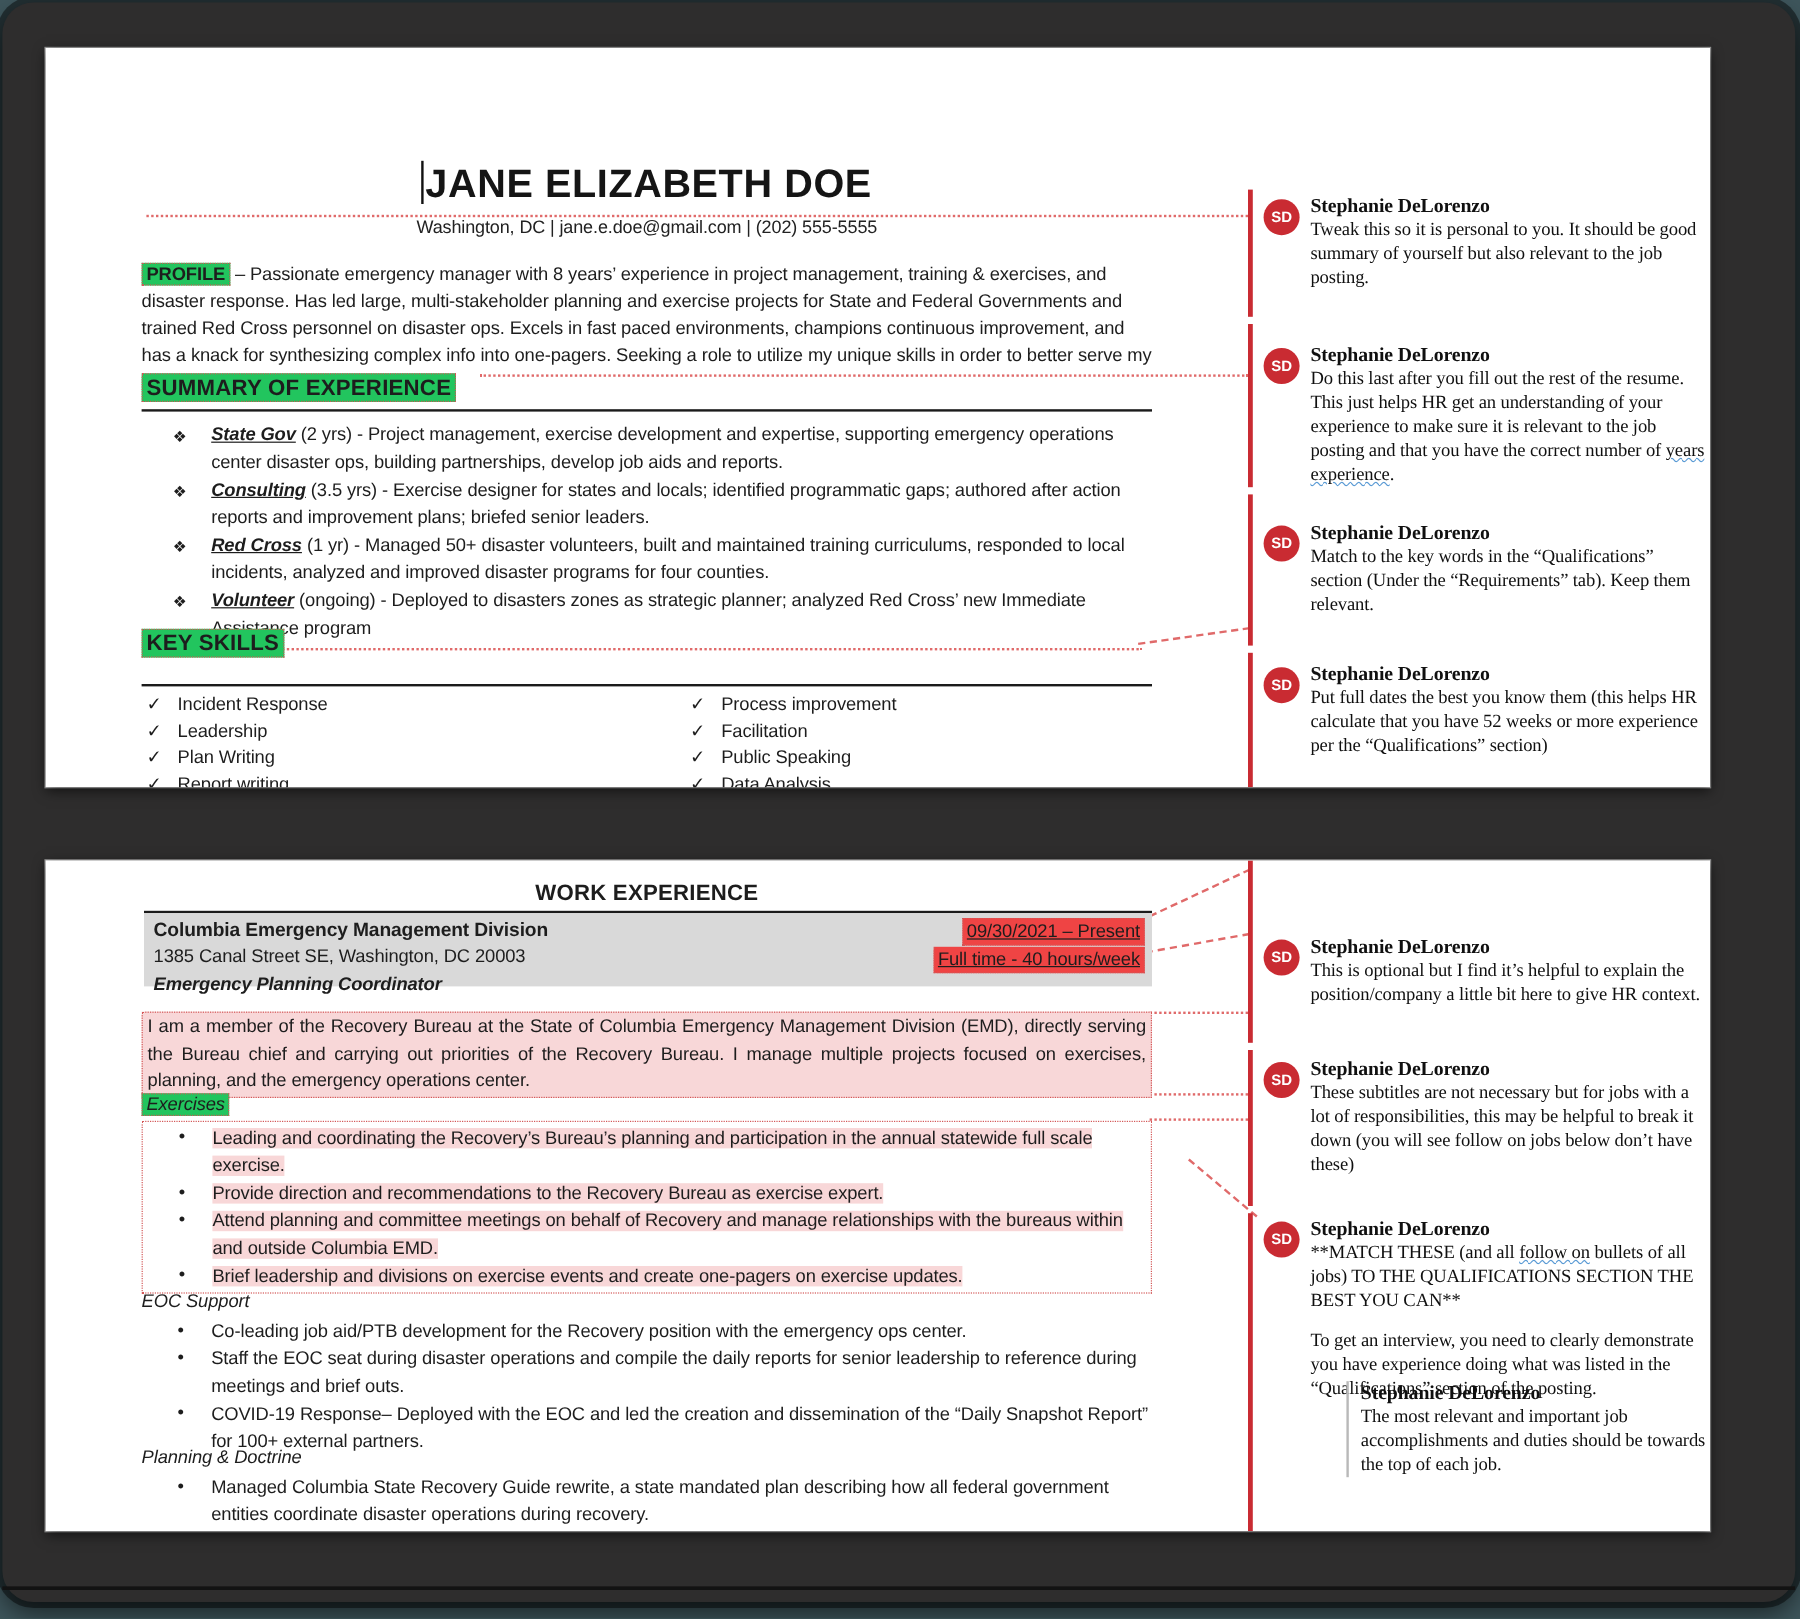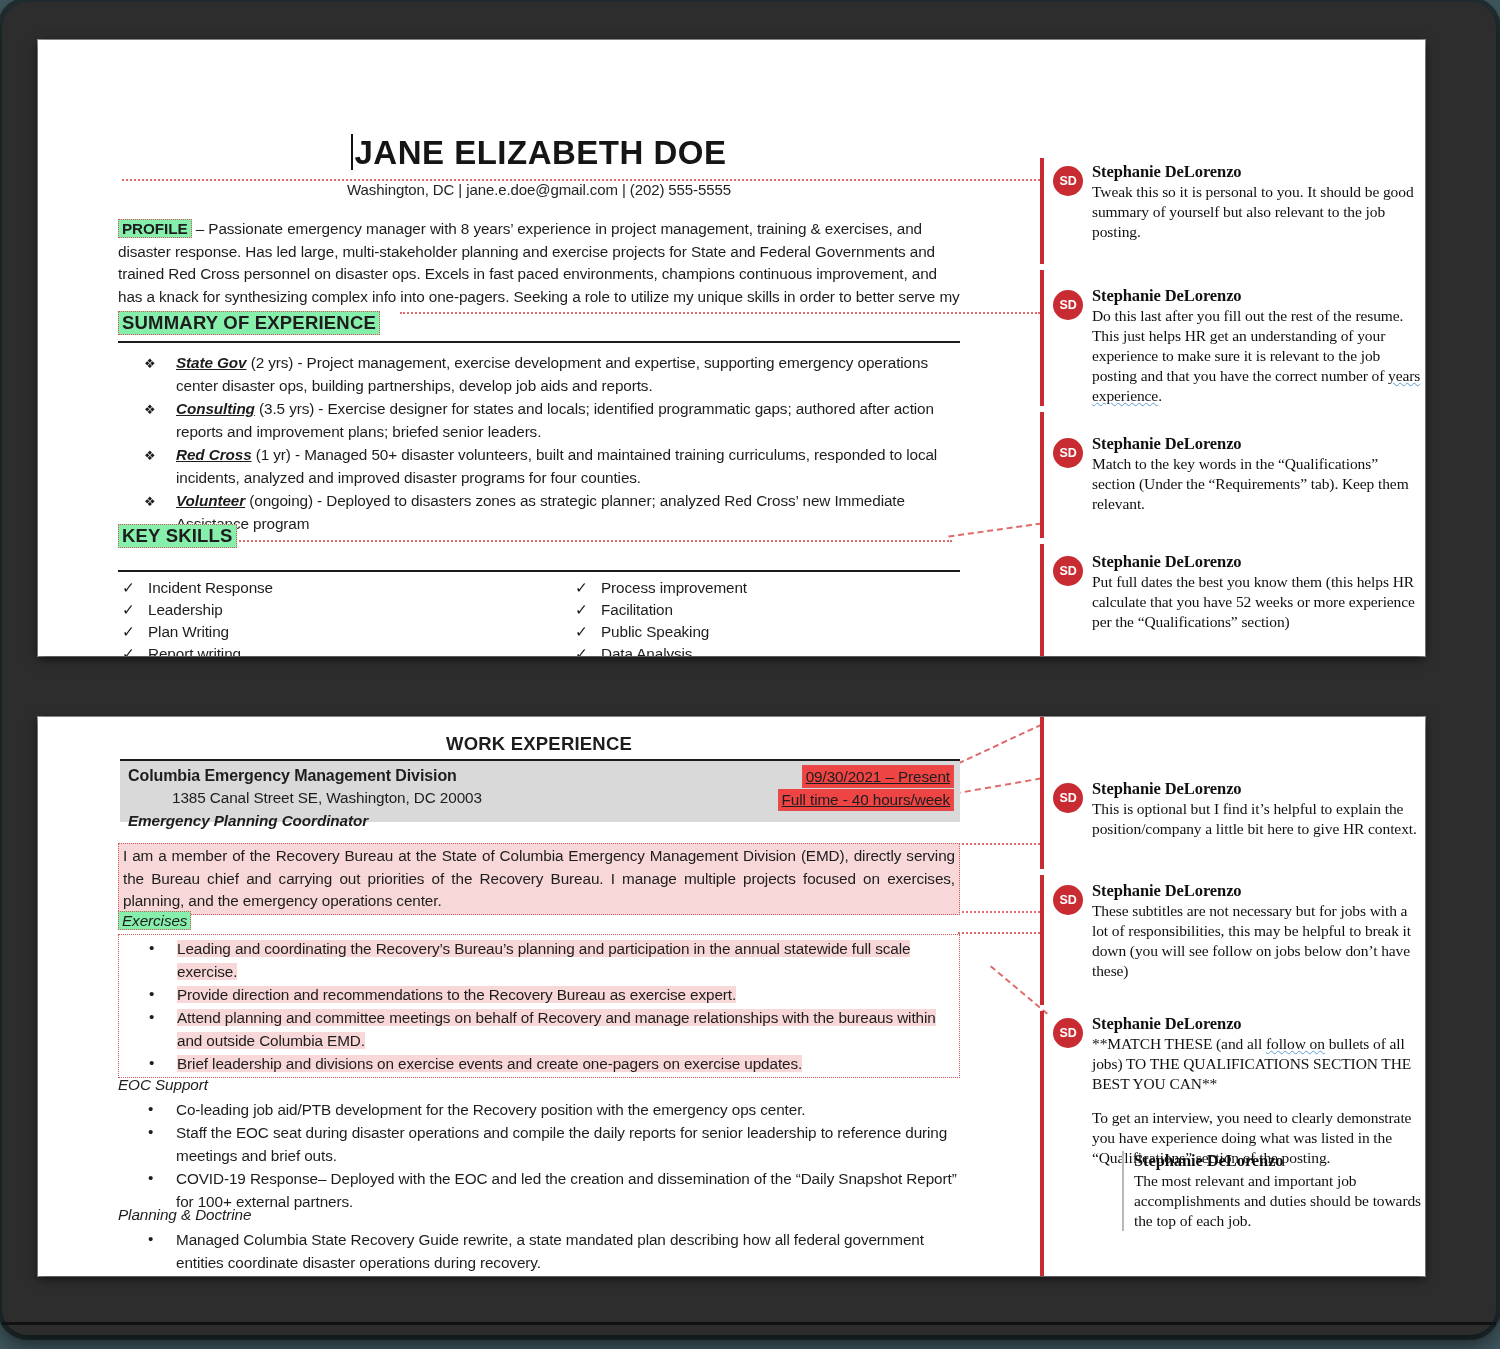--- a/index.html
+++ b/index.html
@@ -17,34 +17,34 @@
   
   .doc{color:#1d1d1d;letter-spacing:-0.1px;}
   .col{position:absolute;left:80px;width:842px;}
   .center{text-align:center;}
   .doc-name{font-size:33px;font-weight:700;letter-spacing:.5px;color:#151515;}
   .cursor{display:inline-block;width:2px;height:36px;background:#111;vertical-align:-6px;margin-right:1px;}
   .contact{font-size:15px;color:#222;}
   .body-text{font-size:15.3px;line-height:22.5px;}
 
   .hl{background:#f8d7d8;}
-  .anchor-box{background:#86efac;border:1px dotted #d35757;padding:0 3px;}
+  .anchor-box{background:#22c55e;border:1px dotted #d35757;padding:0 3px;}
   .sec-head{display:inline-block;font-size:18.5px;font-weight:700;letter-spacing:.2px;}
   .rule{position:absolute;height:2px;background:#1b1b1b;width:842px;left:80px;}
 
   .sum-li{position:relative;padding-left:58px;margin-bottom:1px;}
   .sum-li .marker{position:absolute;left:26px;top:1px;font-size:13px;}
   .lead{font-weight:700;font-style:italic;text-decoration:underline;}
 
   .skill-col{position:absolute;font-size:15.3px;line-height:22px;}
   .skill-row .chk{display:inline-block;width:26px;}
 
   .gray-box{position:absolute;left:82px;width:840px;height:61px;background:#d9d9d9;box-sizing:border-box;padding:3px 8px;}
   .emp-name{font-size:16px;font-weight:700;line-height:23px;}
-  .emp-addr{font-size:15.3px;line-height:22px;margin-left:44px;}
+  .emp-addr{font-size:15.3px;line-height:22px;}
   .emp-title{font-size:15.3px;font-weight:700;font-style:italic;line-height:24px;}
   .chip{position:absolute;right:6px;font-size:15.3px;line-height:21px;background:#ef4444;padding:0 3px;text-decoration:underline;}
   .chip.b1{top:4px;border:1px dotted #d35757;}
   .chip.b2{top:28px;border-left:1px dotted #d35757;border-right:1px dotted #d35757;border-bottom:1px dotted #d35757;}
 
   .para-box{border:1px dotted #d35757;box-sizing:border-box;padding:1px 4px;}
   .just{text-align:justify;}
   .subhead{font-size:15.3px;font-style:italic;}
   .blt{position:relative;padding-left:58px;line-height:23px;font-size:15.3px;}
   .blt .dot{position:absolute;left:30px;top:-1px;}

